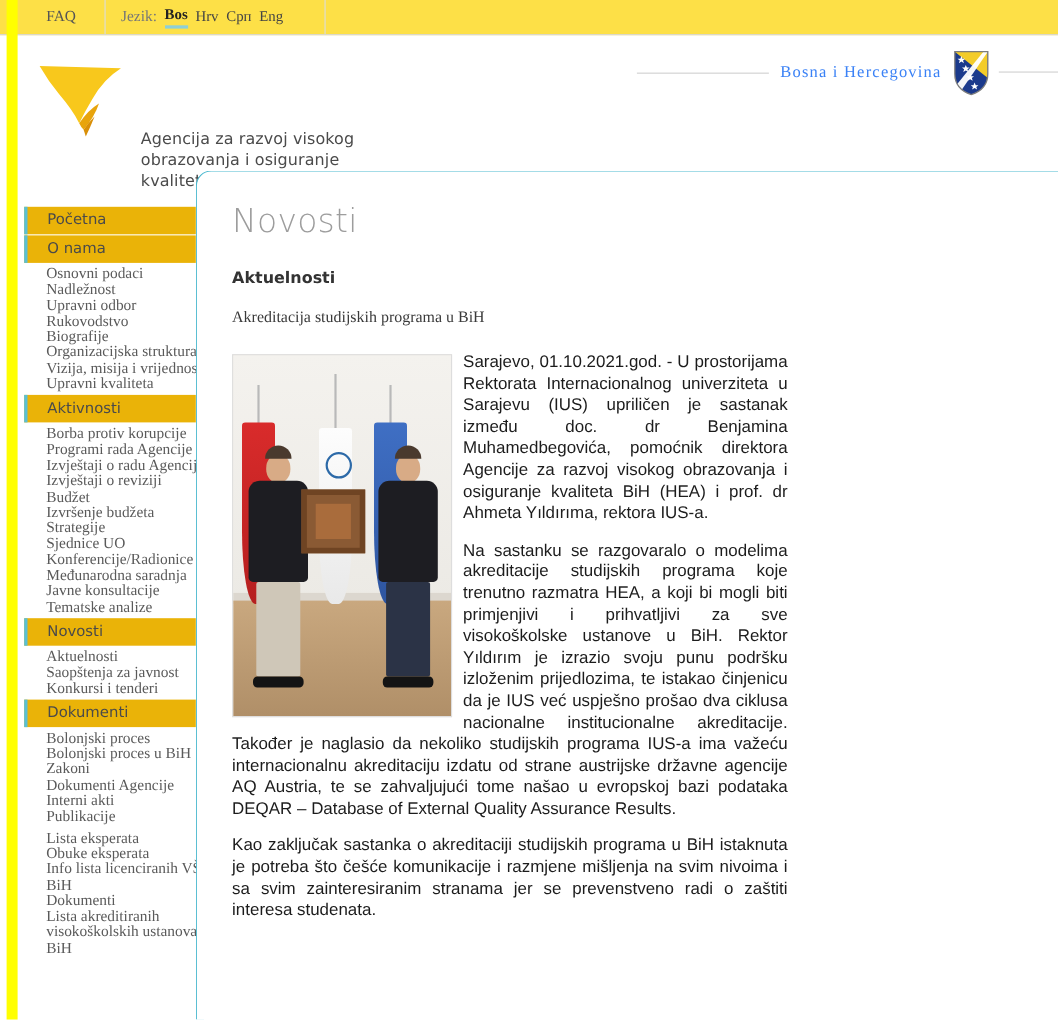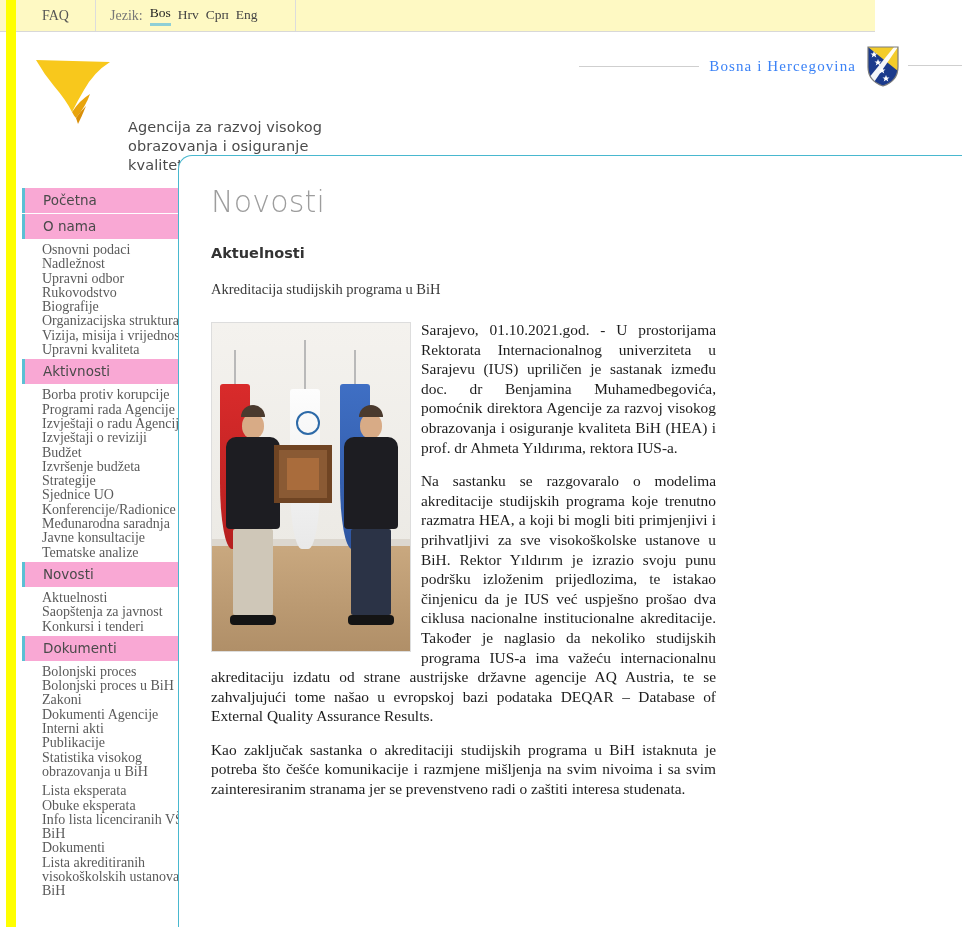--- a/index.html
+++ b/index.html
@@ -25,23 +25,23 @@
     height: 927px;
     background: #ffff00;
     z-index: 5;
   }
 
   
   .topbar {
     position: absolute;
     left: 0;
     top: 0;
-    width: 875px;
+    width: 962px;
     height: 32px;
-    background: #fef9c3;
+    background: #fde047;
     border-bottom: 1px solid #d8d8d8;
     box-sizing: border-box;
   }
   .topbar-inner {
     position: relative;
     height: 31px;
     margin-left: 16px;
   }
   .tb-cell {
     position: absolute;
@@ -75,21 +75,21 @@
   }
   .lang-opt {
     font-family: "Liberation Serif", serif;
     font-size: 13.5px;
     color: #444;
     margin-right: 7px;
     padding-bottom: 2px;
     cursor: pointer;
   }
   .lang-opt.active {
-    font-weight: normal;
+    font-weight: bold;
     color: #222;
     border-bottom: 3px solid #8ecfd6;
     text-align: right;
   }
 
   
   .header {
     position: absolute;
     left: 16px;
     top: 32px;
@@ -151,21 +151,21 @@
 
   
   .sidebar {
     position: absolute;
     left: 22px;
     top: 188px;
     width: 156px;
   }
   .nav-head {
     position: relative;
-    background: #f9a8d4;
+    background: #eab308;
     border-left: 3px solid #5bc0d4;
     height: 25px;
     line-height: 25px;
     padding-left: 18px;
     margin-bottom: 1px;
     font-family: "DejaVu Sans", sans-serif;
     font-size: 13.5px;
     color: #4a4a4a;
     cursor: pointer;
     box-sizing: border-box;
@@ -222,21 +222,21 @@
     color: #333;
     margin: 0 0 20px 0;
   }
   .article-title {
     font-family: Liberation Serif, serif;
     font-size: 14.5px;
     color: #3a3a3a;
     margin: 0 0 22px 0;
   }
   .article-body {
-    font-family: Liberation Serif, serif;
+    font-family: Liberation Sans, sans-serif;
     font-size: 15.4px;
     line-height: 19.6px;
     color: #1c1c1c;
     text-align: justify;
     width: 505px;
   }
   .article-body p {
     margin: 0 0 14px 0;
   }
   .photo {
@@ -379,21 +379,20 @@
   </div>
 
   <div class="nav-head">Dokumenti</div>
   <div class="nav-group">
     <div class="nav-item">Bolonjski proces</div>
     <div class="nav-item">Bolonjski proces u BiH</div>
     <div class="nav-item">Zakoni</div>
     <div class="nav-item">Dokumenti Agencije</div>
     <div class="nav-item">Interni akti</div>
     <div class="nav-item">Publikacije</div>
-    <div class="nav-item wrap">Statistika visokog obrazovanja u BiH</div>
   </div>
 
   <div class="nav-group">
     <div class="nav-item">Lista eksperata</div>
     <div class="nav-item">Obuke eksperata</div>
     <div class="nav-item wrap">Info lista licenciranih VŠU u BiH</div>
     <div class="nav-item">Dokumenti</div>
     <div class="nav-item wrap">Lista akreditiranih visokoškolskih ustanova u BiH</div>
   </div>
 </nav>

